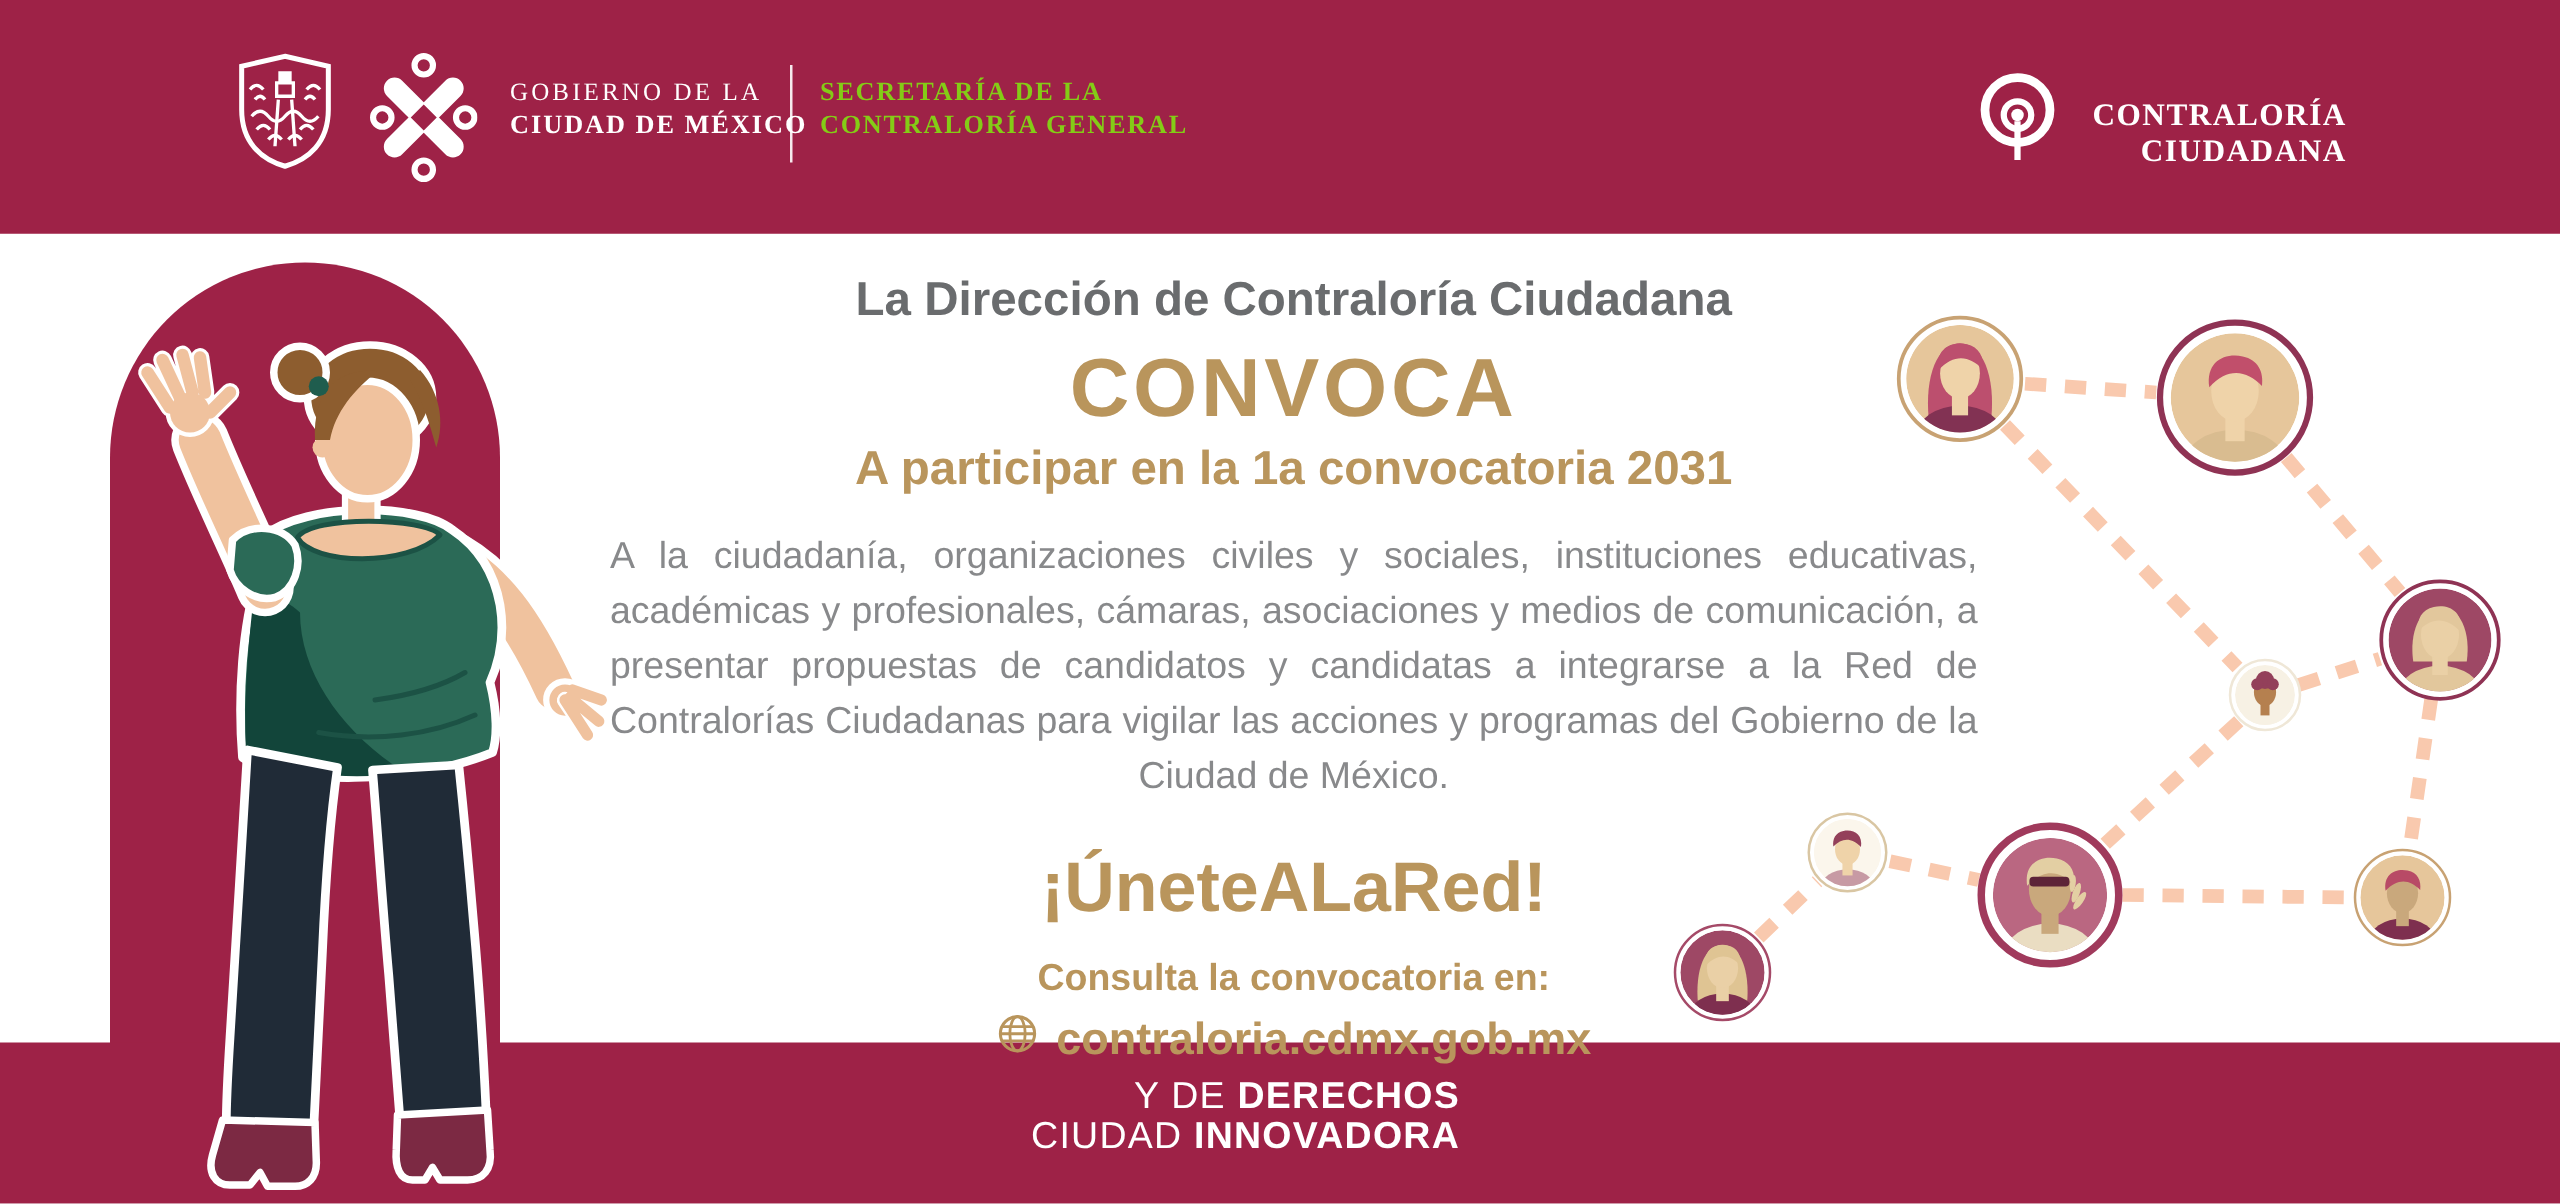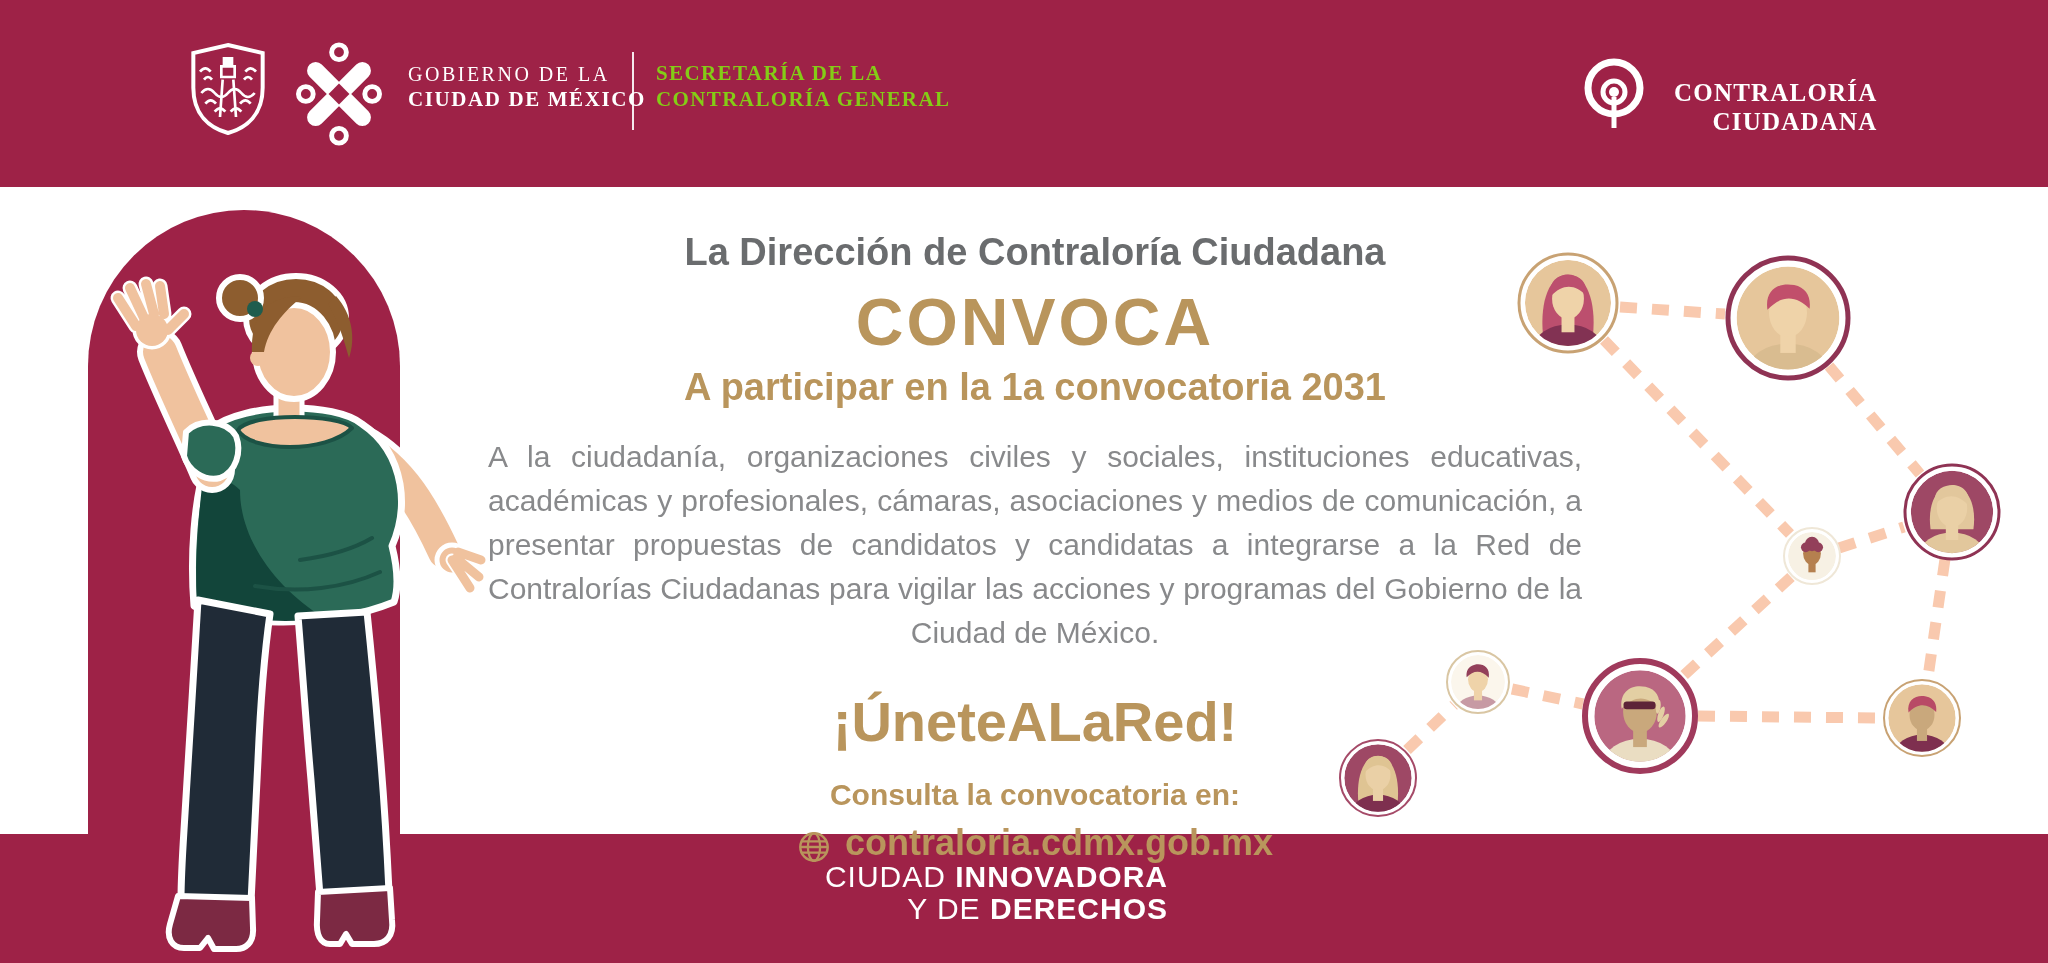--- a/index.html
+++ b/index.html
@@ -20,27 +20,27 @@
   .orglogo{position:absolute;left:1578px;top:56px;width:72px;height:76px;}
   .org-text{position:absolute;left:1674px;top:78px;color:#fff;text-align:right;}
   .org-text div{font-size:25px;font-weight:800;letter-spacing:1.2px;line-height:29px;}
   
   .arch{position:absolute;left:88px;top:210px;width:312px;height:626px;background:var(--maroon,#9E2247);border-radius:156px 156px 0 0;z-index:1;}
   .footer{position:absolute;left:0;top:834px;width:2048px;height:129px;background:var(--maroon,#9E2247);z-index:1;}
   .footer-text{position:absolute;top:27px;right:880px;text-align:right;color:#fff;font-size:30px;line-height:32px;letter-spacing:1px;}
   .footer-text b{font-weight:800;}
   
   .hero{position:absolute;left:470px;top:187px;width:1130px;text-align:center;z-index:3;}
-  .hero-intro{margin-top:44px;font-size:38px;font-weight:700;color:var(--title_gray,#6A6C6E);}
+  .hero-intro{margin-top:32px;font-size:38px;font-weight:700;color:var(--title_gray,#6A6C6E);}
   .hero-headline{margin-top:10px;font-size:66px;font-weight:800;letter-spacing:3px;color:var(--gold,#B9955C);}
   .hero-sub{margin-top:6px;font-size:38px;font-weight:700;color:var(--gold,#B9955C);}
   .hero-body{margin:26px 18px 0;font-size:30px;line-height:44px;text-align:justify;text-align-last:center;color:var(--text_gray,#88898B);}
   .hero-cta{margin-top:34px;font-size:56px;font-weight:800;color:var(--gold,#B9955C);}
   .hero-consulta{margin-top:24px;font-size:30px;font-weight:600;color:var(--gold,#B9955C);}
-  .hero-urlrow{margin-top:10px;display:flex;justify-content:center;align-items:flex-end;gap:14px;color:var(--gold,#B9955C);}
+  .hero-urlrow{margin-top:10px;display:flex;justify-content:center;align-items:flex-start;gap:14px;color:var(--gold,#B9955C);}
   .hero-url{font-size:36px;font-weight:700;}
   
   #network,#figure{position:absolute;left:0;top:0;width:2048px;height:963px;pointer-events:none;}
   #network{z-index:2;}
   #figure{z-index:4;}
 </style>
 </head>
 <body>
 
 <div class="canvas">
@@ -81,24 +81,24 @@
     <div class="org-text">
       <div>CONTRALORÍA</div>
       <div>CIUDADANA</div>
     </div>
   </div>
 
   <div class="arch"></div>
   <div class="footer">
     <div class="footer-text">
       <div>
-        <span>CIUDAD </span><b>INNOVADORA</b>
+        <span>Y DE </span><b>DERECHOS</b>
       </div>
       <div>
-        <span>Y DE </span><b>DERECHOS</b>
+        <span>CIUDAD </span><b>INNOVADORA</b>
       </div>
     </div>
   </div>
 
   <svg id="network" viewBox="0 0 2048 963">
       <line x1="1620" y1="307" x2="1725" y2="314" stroke="#F9C9AE" stroke-width="11" stroke-dasharray="17 15"></line>
       <line x1="1604" y1="340" x2="1790" y2="534" stroke="#F9C9AE" stroke-width="11" stroke-dasharray="17 15"></line>
       <line x1="1829" y1="366" x2="1920" y2="474" stroke="#F9C9AE" stroke-width="11" stroke-dasharray="17 15"></line>
       <line x1="1839" y1="548" x2="1904" y2="527" stroke="#F9C9AE" stroke-width="11" stroke-dasharray="17 15"></line>
       <line x1="1945" y1="559" x2="1928" y2="677" stroke="#F9C9AE" stroke-width="11" stroke-dasharray="17 15"></line>

